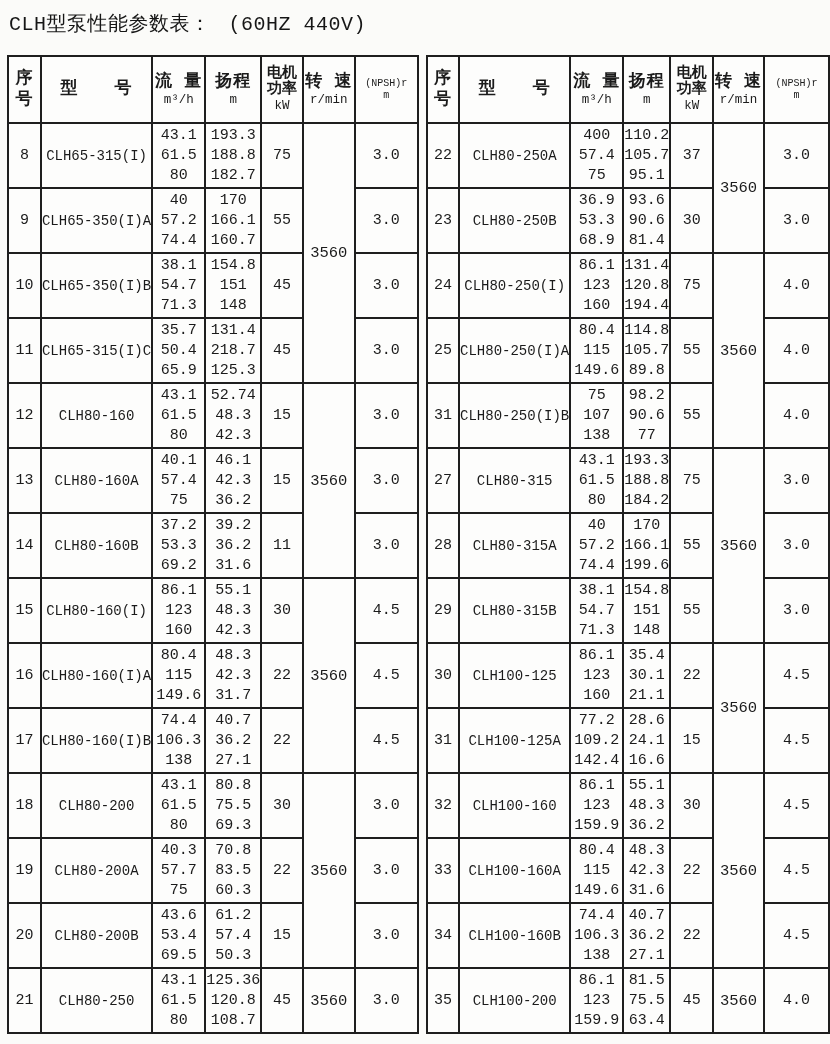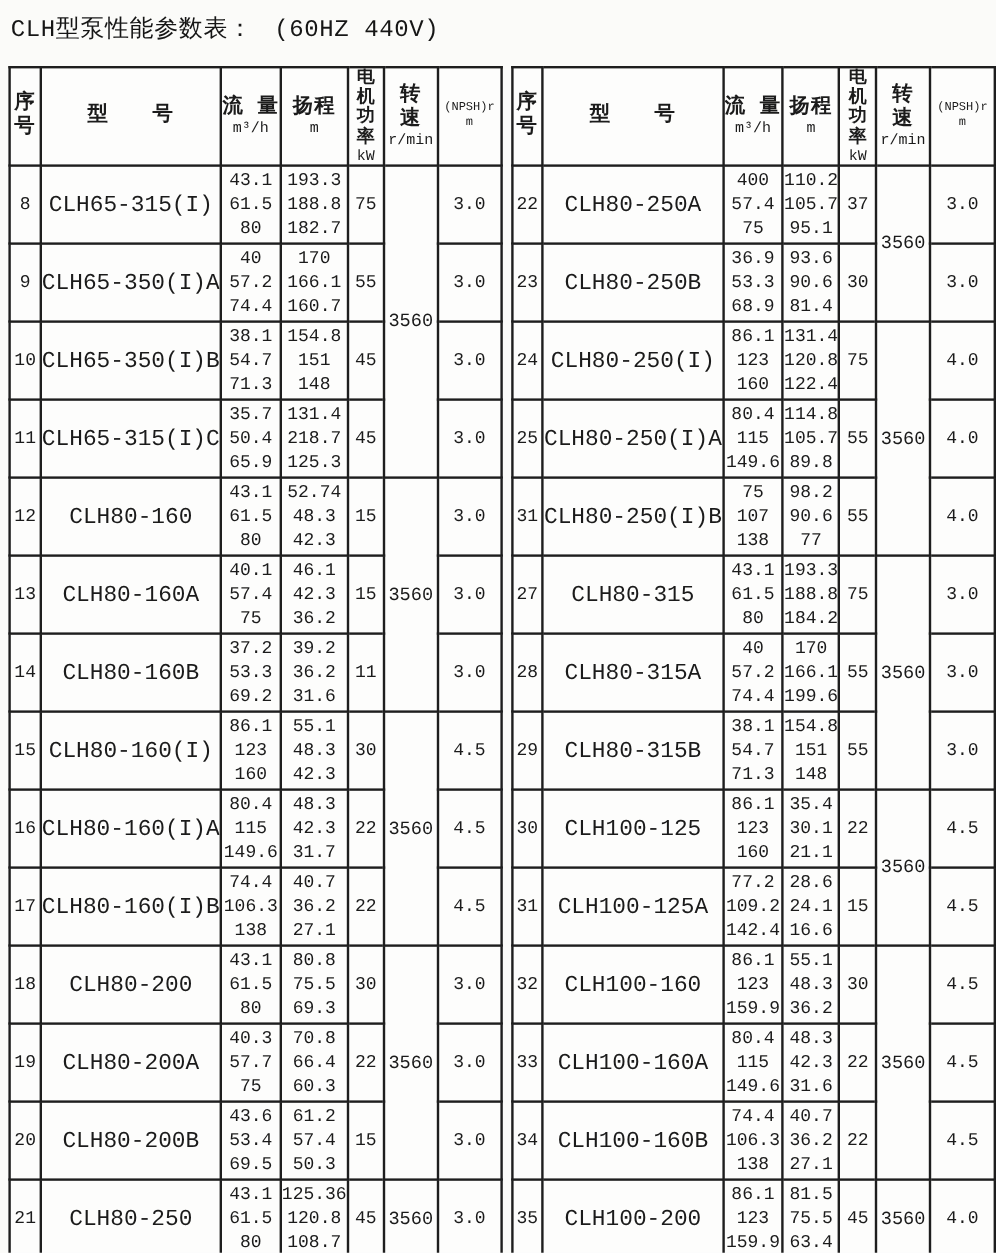--- a/index.html
+++ b/index.html
@@ -71,21 +71,21 @@
     font-size: 15px;
   }
   td .cline {
     display: block;
     line-height: 20px;
     font-size: 15px;
   }
   td.model-cell {
     text-align: left;
     padding-left: 3px;
-    font-size: 19px;
+    font-size: 14px;
     letter-spacing: 0px;
     white-space: nowrap;
   }
   td.rowno-cell { font-size: 15px; }
   td.speed-cell { font-size: 15.5px; border-radius: 17px; }
 </style>
 </head>
 <body>
 
 <div class="page">
@@ -320,21 +320,21 @@
           <tr>
             <td class="rowno-cell">19</td>
             <td class="model-cell">CLH80-200A</td>
             <td class="num-cell">
               <span class="cline">40.3</span>
               <span class="cline">57.7</span>
               <span class="cline">75</span>
             </td>
             <td class="num-cell">
               <span class="cline">70.8</span>
-              <span class="cline">66.4</span>
+              <span class="cline">83.5</span>
               <span class="cline">60.3</span>
             </td>
             <td class="power-cell">22</td>
             <td class="npsh-cell">3.0</td>
           </tr>
           <tr>
             <td class="rowno-cell">20</td>
             <td class="model-cell">CLH80-200B</td>
             <td class="num-cell">
               <span class="cline">43.6</span>
@@ -447,21 +447,21 @@
             <td class="rowno-cell">24</td>
             <td class="model-cell">CLH80-250(I)</td>
             <td class="num-cell">
               <span class="cline">86.1</span>
               <span class="cline">123</span>
               <span class="cline">160</span>
             </td>
             <td class="num-cell">
               <span class="cline">131.4</span>
               <span class="cline">120.8</span>
-              <span class="cline">122.4</span>
+              <span class="cline">194.4</span>
             </td>
             <td class="power-cell">75</td>
             <td class="speed-cell" rowspan="3">3560</td>
             <td class="npsh-cell">4.0</td>
           </tr>
           <tr>
             <td class="rowno-cell">25</td>
             <td class="model-cell">CLH80-250(I)A</td>
             <td class="num-cell">
               <span class="cline">80.4</span>

